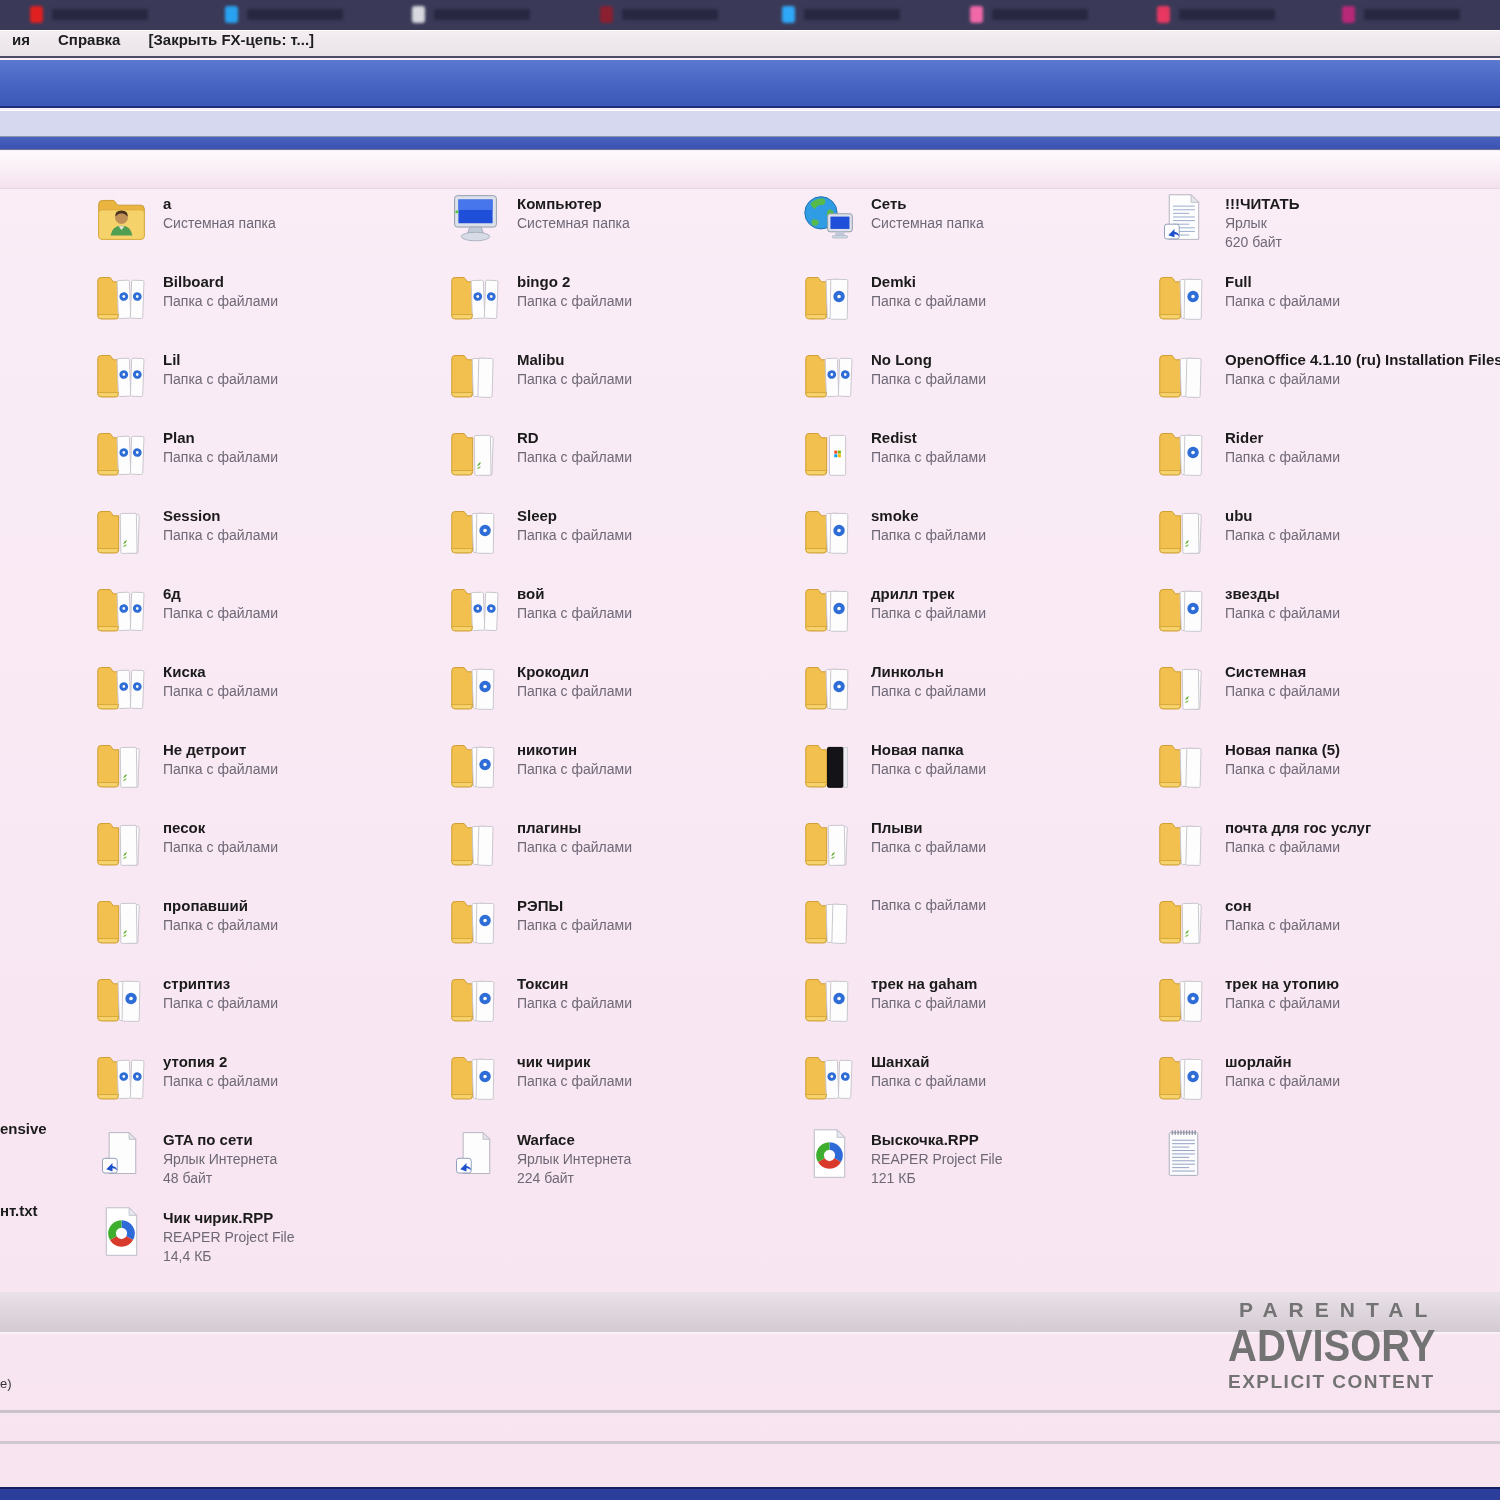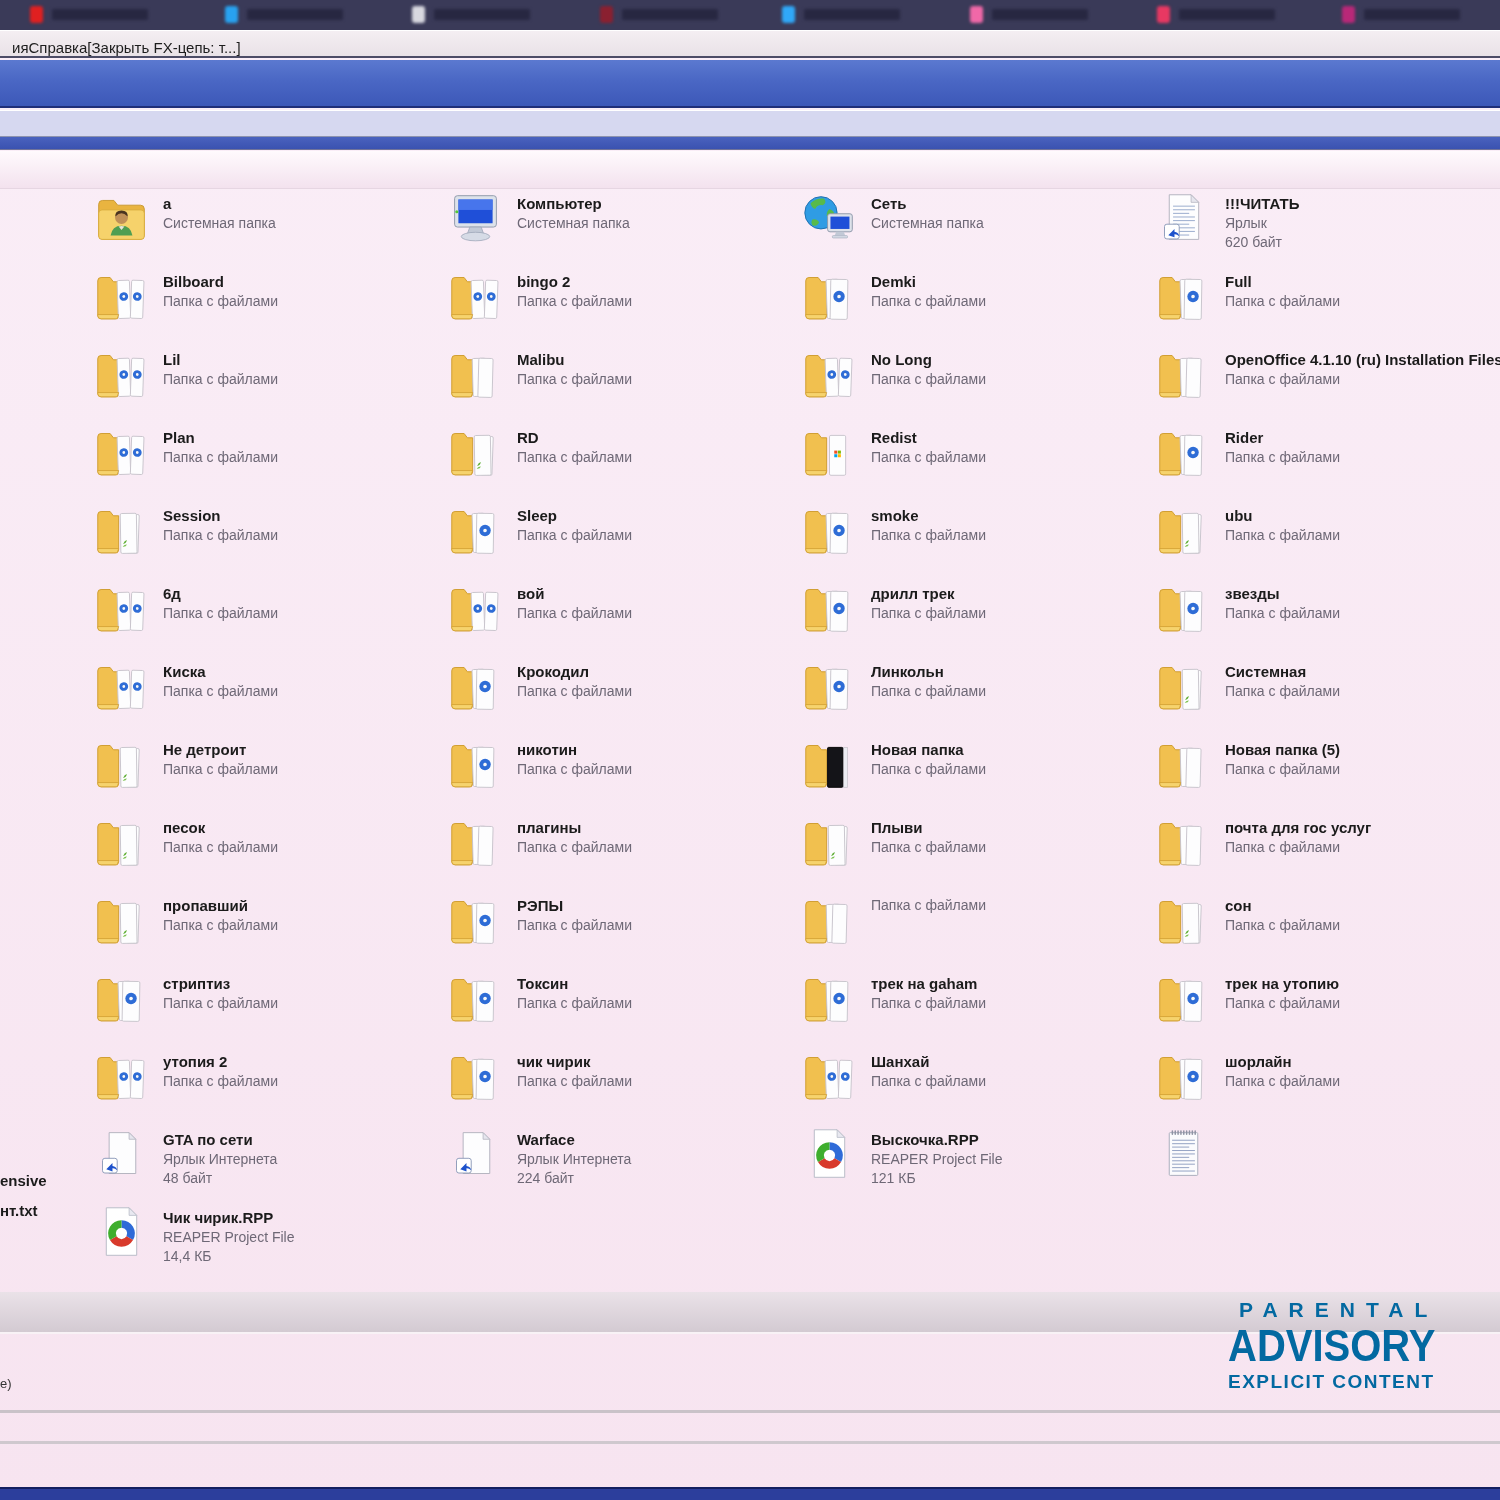--- a/index.html
+++ b/index.html
@@ -10,54 +10,54 @@
 
   
   .taskbar{top:0;height:30px;background:#3a3a58;overflow:hidden;}
   .tb-item{position:absolute;top:6px;display:flex;align-items:center;gap:9px;filter:blur(1.8px);}
   .tb-dot{width:13px;height:17px;border-radius:3px;flex:0 0 13px;}
   .tb-blob{width:96px;height:11px;background:#26263f;border-radius:2px;opacity:.9;}
 
   
   .menubar{top:30px;height:28px;background:linear-gradient(#f4eef2,#e9e2e7);
            border-top:1px solid #ffffff;border-bottom:2px solid #4c4c66;
-           display:flex;align-items:flex-end;padding-left:12px;
-           font-size:15px;color:#1d1d1d;}
+           display:flex;align-items:flex-start;gap:28px;padding-left:12px;
+           font-size:15px;color:#1d1d1d;font-weight:bold;}
   .menubar span{cursor:default;}
 
   
   .titlebar{top:60px;height:48px;background:linear-gradient(#5b79d0,#4a67c4 45%,#3d58b8);border-bottom:2px solid #202e78;}
   .lavband{top:110px;height:26px;background:#d6d8f0;border-top:1px solid #ffffff;}
   .bluestripe{top:136px;height:14px;background:linear-gradient(#4a62be,#3a52b0);
               border-top:1px solid #8d93ae;border-bottom:1px solid #70739a;}
   .toolband{top:151px;height:38px;background:linear-gradient(#fffafd,#f3e2ee);border-bottom:1px solid #e6d6e2;}
 
   
   .grid{position:absolute;left:93px;top:190px;display:grid;
         grid-template-columns:repeat(4,354px);grid-auto-rows:78px;}
   .cell{display:flex;gap:13px;align-items:flex-start;}
   .cell .icon{width:57px;height:57px;flex:0 0 57px;}
   .meta{padding-top:4px;line-height:19.5px;max-width:280px;}
   .fname{font-size:15px;font-weight:600;color:#1b1b1b;}
   .ftype,.fsize{font-size:14px;color:#6e6876;}
 
   
   .edge-label{position:absolute;left:0;font-size:15px;font-weight:600;color:#1b1b1b;}
-  #edge1{top:1172px;}
+  #edge1{top:1120px;}
   #edge2{top:1202px;}
   #statusText{top:1376px;font-size:13px;font-weight:400;color:#333;}
 
   
   .bottom-gray{top:1292px;height:42px;background:linear-gradient(#eae2e8,#d3cad2);border-bottom:2px solid #f8f2f6;}
   .hline1{top:1410px;height:3px;background:#c9c2c8;}
   .hline2{top:1441px;height:3px;background:#cfc8ce;}
   .bottom-blue{top:1487px;height:13px;background:#2c3e9c;border-top:2px solid #141f60;}
 
   
-  .pa{position:absolute;left:1228px;top:1298px;width:202px;text-align:center;color:#0369a1;}
+  .pa{position:absolute;left:1228px;top:1298px;width:202px;text-align:center;color:#737373;}
   .pa1{font-size:21px;font-weight:700;letter-spacing:11px;padding-left:11px;white-space:nowrap;}
   .pa2{font-size:40px;font-weight:800;letter-spacing:0px;white-space:nowrap;transform:scaleY(1.12);margin-top:1px;}
   .pa3{font-size:19px;font-weight:700;letter-spacing:1.5px;white-space:nowrap;margin-top:3px;}
 </style>
 </head>
 <body>
 
 <div class="abs taskbar">
     <div class="tb-item" style="left: 30px;">
       <span class="tb-dot" style="background:#e02020"></span>

